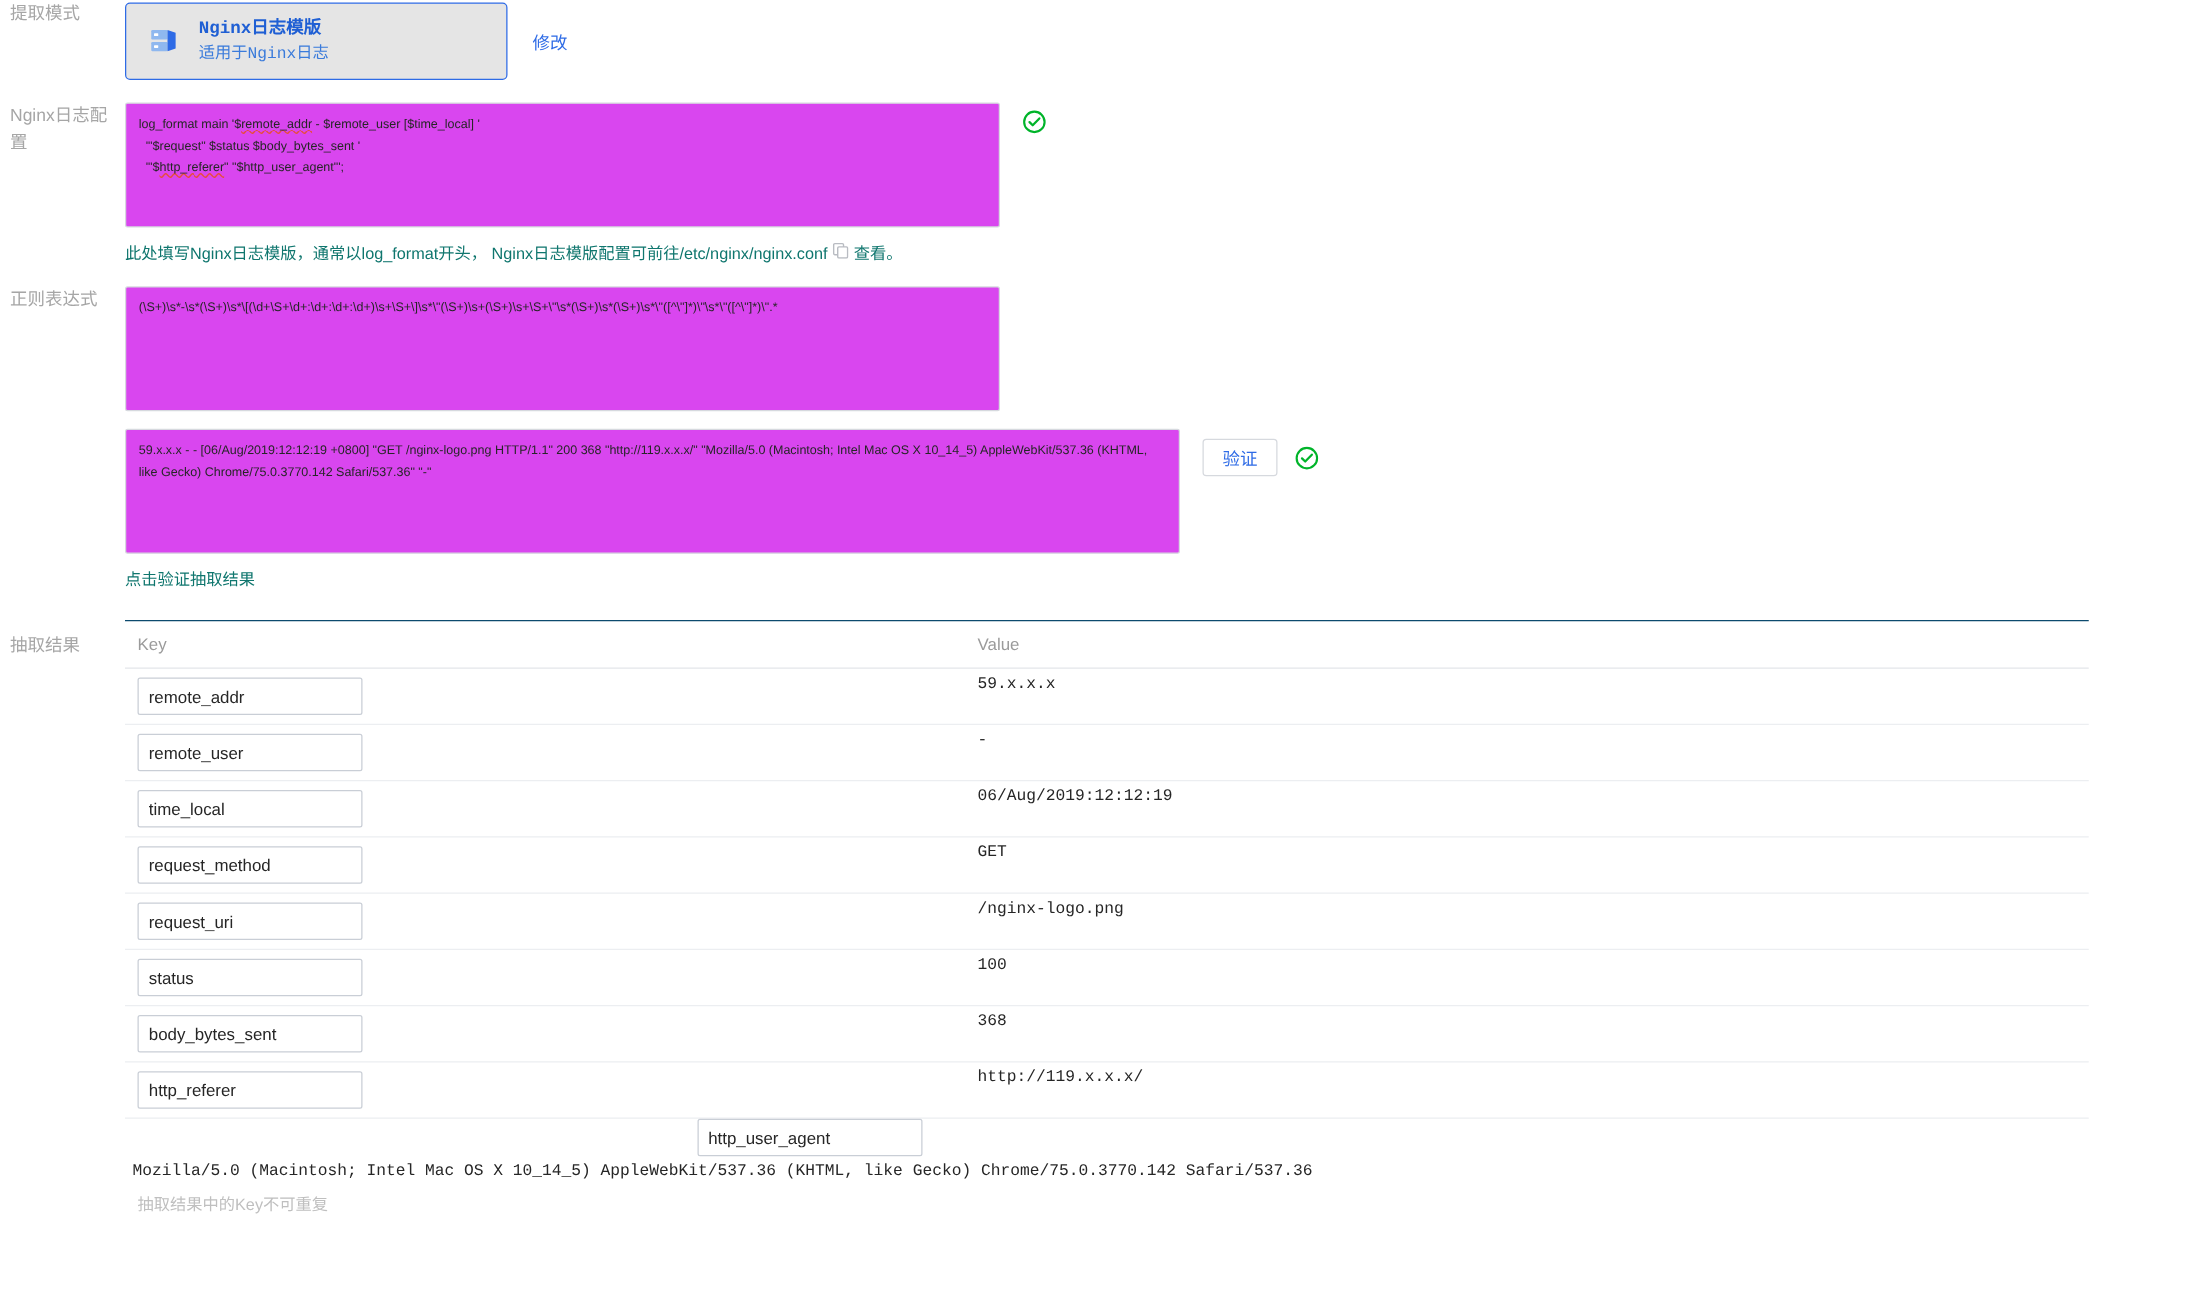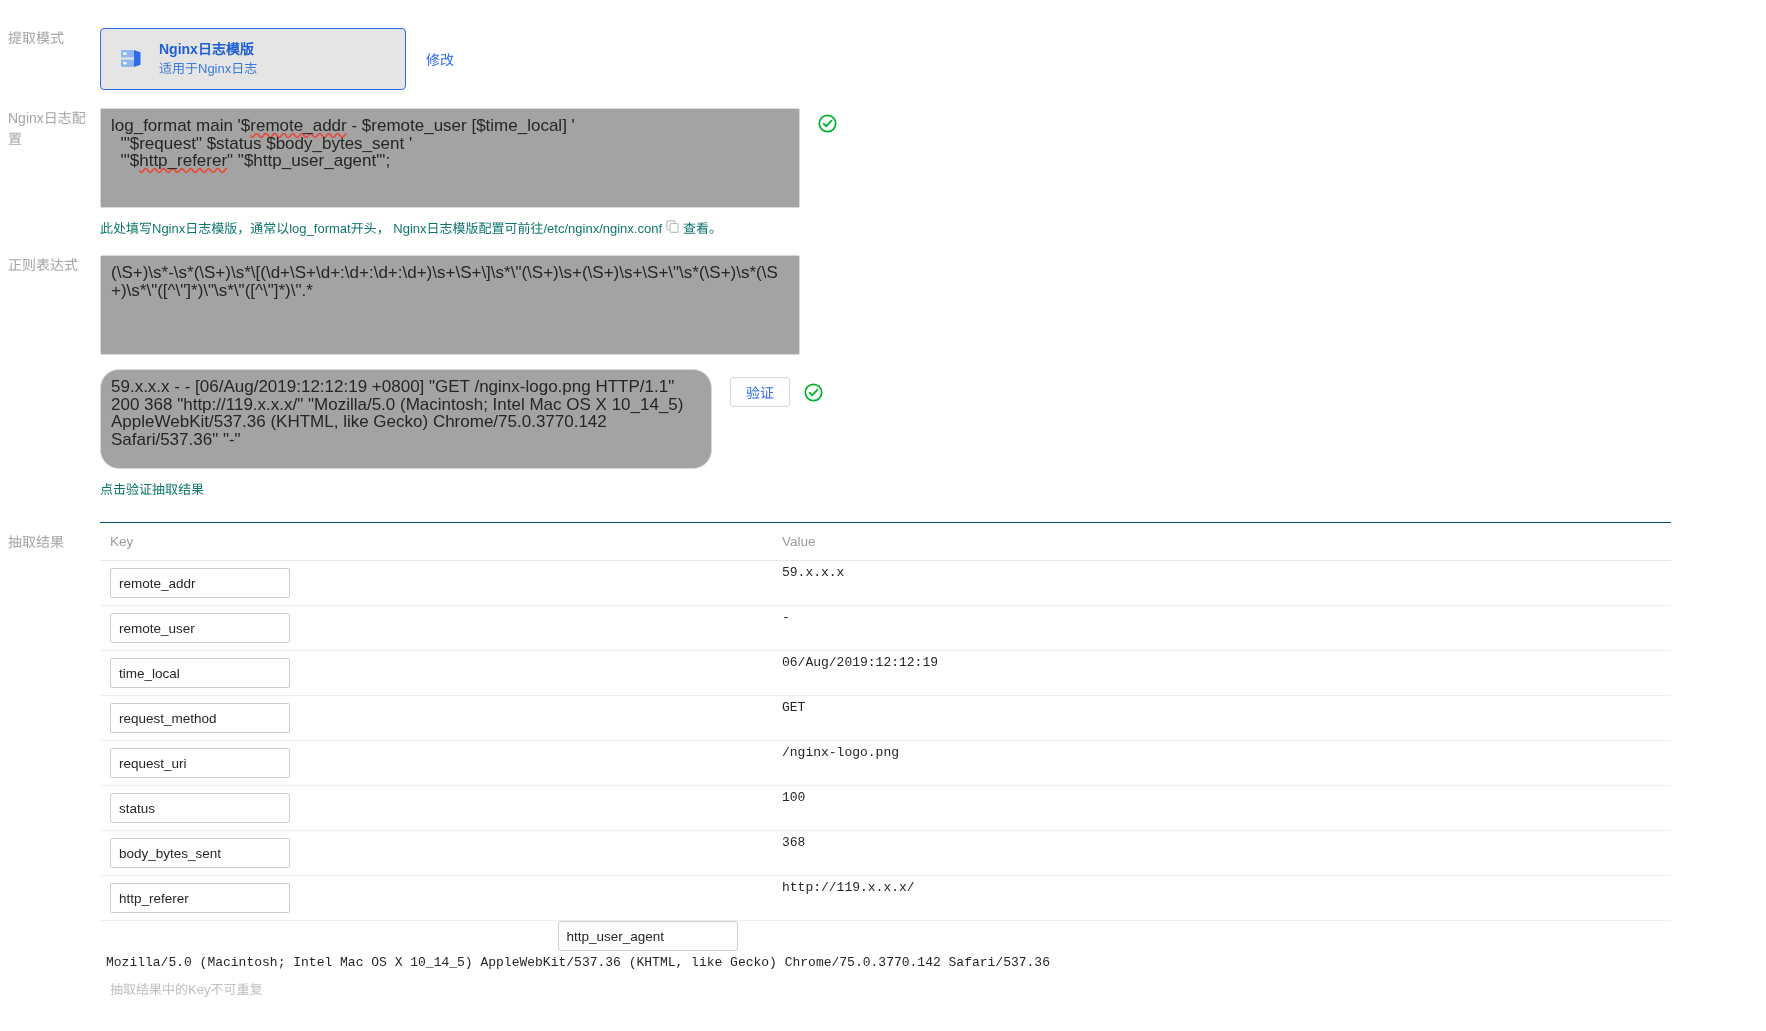--- a/index.html
+++ b/index.html
@@ -36,21 +36,21 @@
     text-align: left;
     word-break: break-word;
   }
 
   .row-content {
     flex: 1;
     min-width: 0;
   }
 
   
-  #mode-row { padding-top: 28px; }
+  #mode-row { padding-top: 2px; font-family: Liberation Mono, monospace; }
 
   .template-card-wrap {
     display: flex;
     align-items: center;
   }
 
   .template-card {
     width: 306px;
     height: 62px;
     border: 1px solid #2e6be6;
@@ -90,24 +90,24 @@
     color: #2e6be6;
     font-size: 14px;
     cursor: pointer;
     text-decoration: none;
   }
 
   
   .box {
     border: 1px solid #d6d9de;
     border-radius: 2px;
-    background: #a3a3a3;
+    background: #d946ef;
     padding: 8px 10px;
     font-family: "Liberation Sans", "DejaVu Sans", sans-serif;
-    font-size: 17px;
+    font-size: 10px;
     line-height: 17.5px;
     color: #262626;
     white-space: pre-wrap;
     overflow: hidden;
     resize: none;
     display: block;
   }
 
   .field-with-status {
     display: flex;
@@ -118,23 +118,22 @@
     width: 700px;
     height: 100px;
   }
   .regex-box {
     width: 700px;
     height: 100px;
     word-break: break-all;
     white-space: pre-wrap;
   }
   .sample-box {
-    width: 612px;
+    width: 844px;
     height: 100px;
-    border-radius: 19px;
   }
 
   .spell { text-decoration: underline wavy #e74c3c; text-decoration-skip-ink: none; }
 
   .status-icon {
     margin-left: 18px;
     margin-top: 6px;
     flex: none;
   }
 

